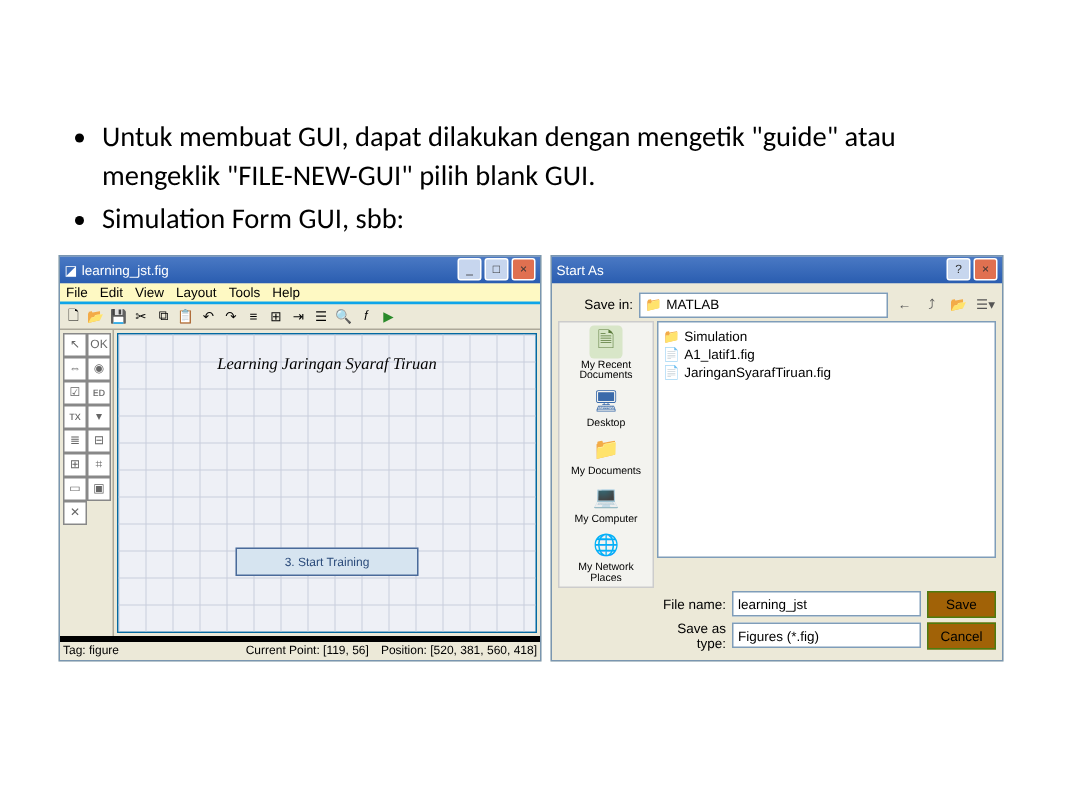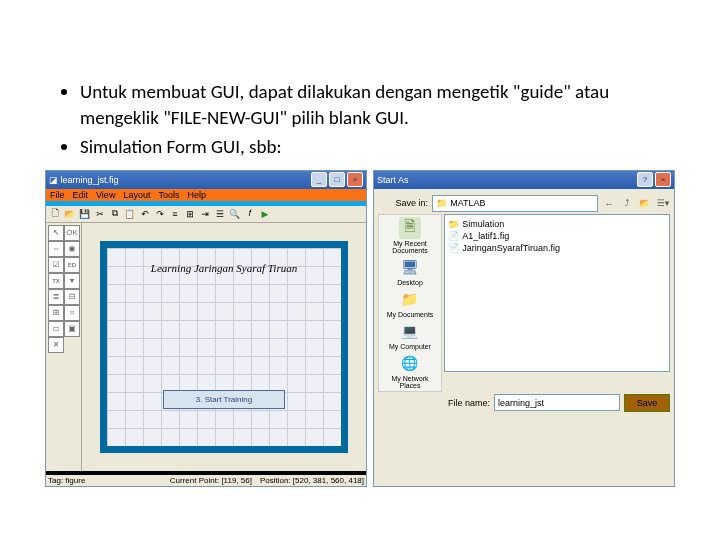--- a/index.html
+++ b/index.html
@@ -1,31 +1,31 @@
 <!DOCTYPE html>
 <html><head>
 <meta charset="utf-8">
 <style>
 body{margin:0;font-family:Calibri,Arial,sans-serif;background:#fff;color:#000;font-size:14px}
-.slide{padding:60px 40px 20px 40px;width:720px;box-sizing:border-box}
+.slide{padding:60px 40px 20px 28px;width:720px;box-sizing:border-box}
 .bullets{font-size:19px;line-height:1.35;margin-bottom:10px}
 .bullets li{margin-bottom:4px}
 .screens{display:flex;gap:6px;justify-content:center}
 .win{border:1px solid #7a96b0;background:#ece9d8;font-size:9px;font-family:Tahoma,Arial,sans-serif;color:#000}
 .titlebar{background:linear-gradient(#4a79c4,#2a5db0);color:#fff;height:18px;display:flex;align-items:center;padding:0 3px;font-size:9px}
 .titlebar .spacer{flex:1}
 .tbtn{width:14px;height:13px;background:#c7d6ee;border:1px solid #fff;border-radius:2px;margin-left:2px;display:flex;align-items:center;justify-content:center;font-size:8px;color:#333}
 .tbtn.close{background:#e07050}
-.menubar{background:#f97316;padding:1px 4px;display:flex;gap:8px;border-bottom:5px solid #0ea5e9}
+.menubar{background:#fef9c3;padding:1px 4px;display:flex;gap:8px;border-bottom:2px solid #0ea5e9}
 .toolbar{background:#ece9d8;padding:1px 2px;border-bottom:1px solid #aca899;display:flex;gap:1px}
 .tico{width:14px;height:14px;display:inline-flex;align-items:center;justify-content:center;font-size:9px}
 .body1{display:flex;background:#ece9d8}
 .palette{display:grid;grid-template-columns:repeat(2,15px);grid-auto-rows:15px;gap:1px;padding:2px;background:#ece9d8;border-right:1px solid #aca899}
 .pal{width:14px;height:14px;border:1px solid #888;background:#fff;display:flex;align-items:center;justify-content:center;font-size:8px;color:#666}
-.canvas{flex:1;background:#eef0f6;position:relative;border:7px solid #0369a1;margin:18px}
+.canvas{flex:1;background:#eef0f6;position:relative;border:1px solid #0369a1;margin:2px}
 .grid{position:absolute;inset:0;background-image:linear-gradient(#c8cddc 1px,transparent 1px),linear-gradient(90deg,#c8cddc 1px,transparent 1px);background-size:18px 18px}
 .ctitle{position:absolute;top:14px;left:0;right:0;text-align:center;font-size:11px;font-family:'Times New Roman',serif;font-style:italic}
 .gbtn{position:absolute;left:50%;transform:translateX(-50%);width:120px;height:17px;background:#d6e4f0;border:1px solid #4a6a9a;font-size:8px;display:flex;align-items:center;justify-content:center;color:#2a4a7a}
 .statusbar{display:flex;background:#ece9d8;border-top:4px solid #000000;font-size:8px;padding:1px 2px;gap:8px}
 
 .dlgbody{background:#ece9d8;padding:4px}
 .dlgrow{display:flex;align-items:center;gap:4px;margin:2px 0}
 .lbl{width:50px;text-align:right;font-size:9px}
 .combo{flex:1;height:15px;background:#fff;border:1px solid #7f9db9;font-size:9px;padding:0 3px;display:flex;align-items:center}
 .wbtn{width:44px;height:16px;background:#a16207;border:1px solid #4d7c0f;font-size:9px;display:flex;align-items:center;justify-content:center}
@@ -173,16 +173,24 @@
           </div>
         </div>
         <div class="dlgrow">
           <div style="width:58px"></div>
           <span class="lbl">File name:</span>
           <div class="combo">
               <span>learning_jst</span>
             </div>
           <div class="wbtn">Save</div>
         </div>
+        <div class="dlgrow">
+          <div style="width:58px"></div>
+          <span class="lbl">Save as type:</span>
+          <div class="combo">
+              <span>Figures (*.fig)</span>
+            </div>
+          <div class="wbtn">Cancel</div>
+        </div>
       </div>
     </div>
   </div>
 </div>
 
 </body></html>

